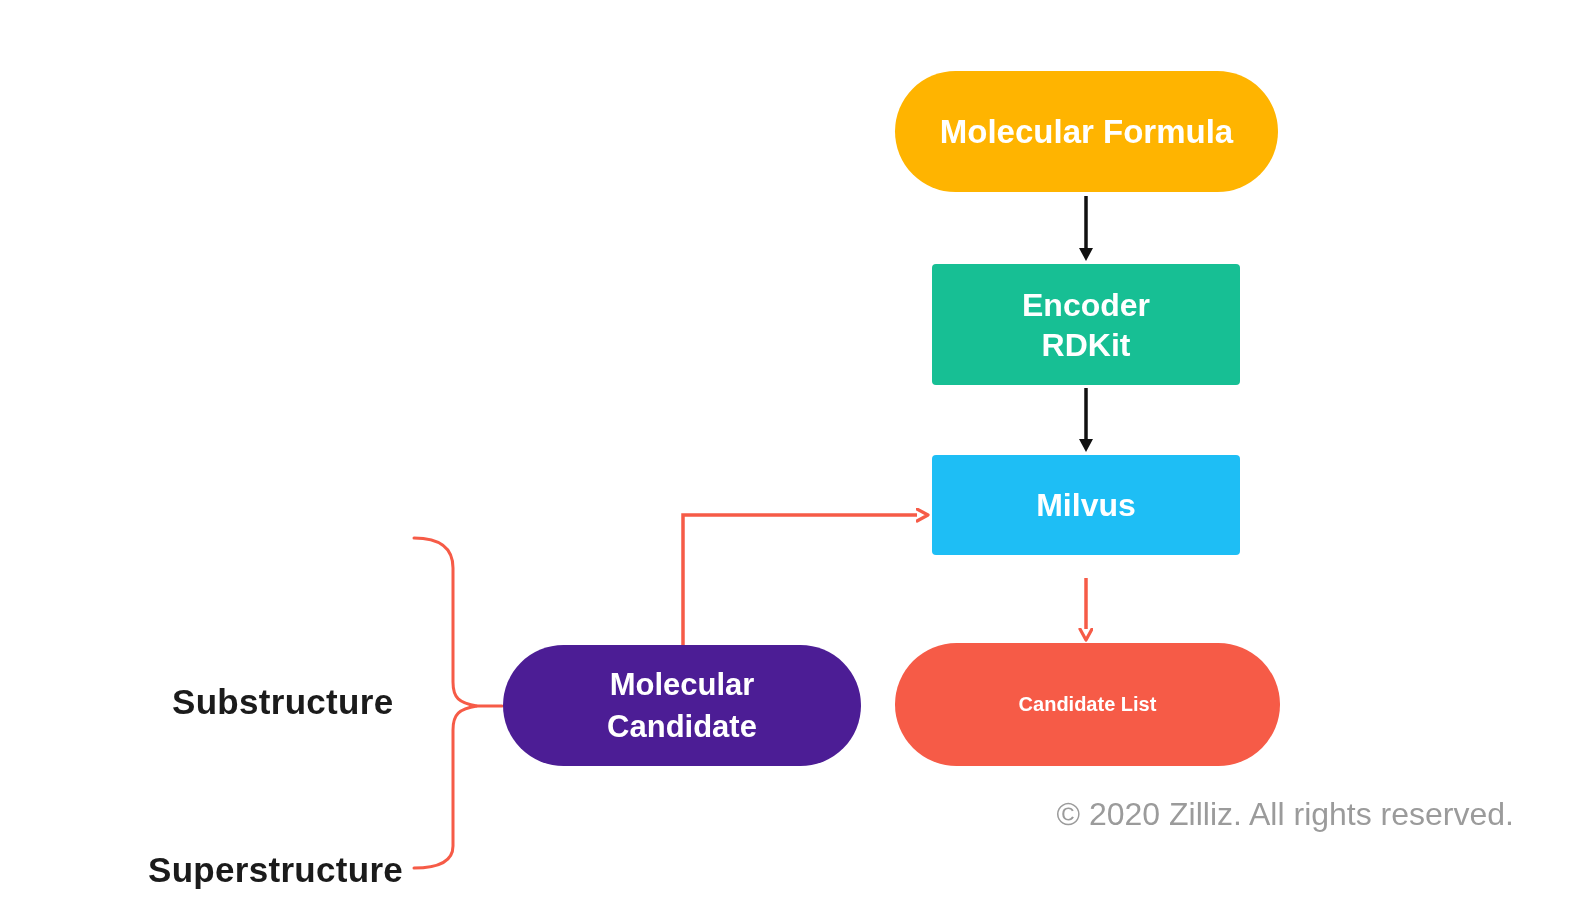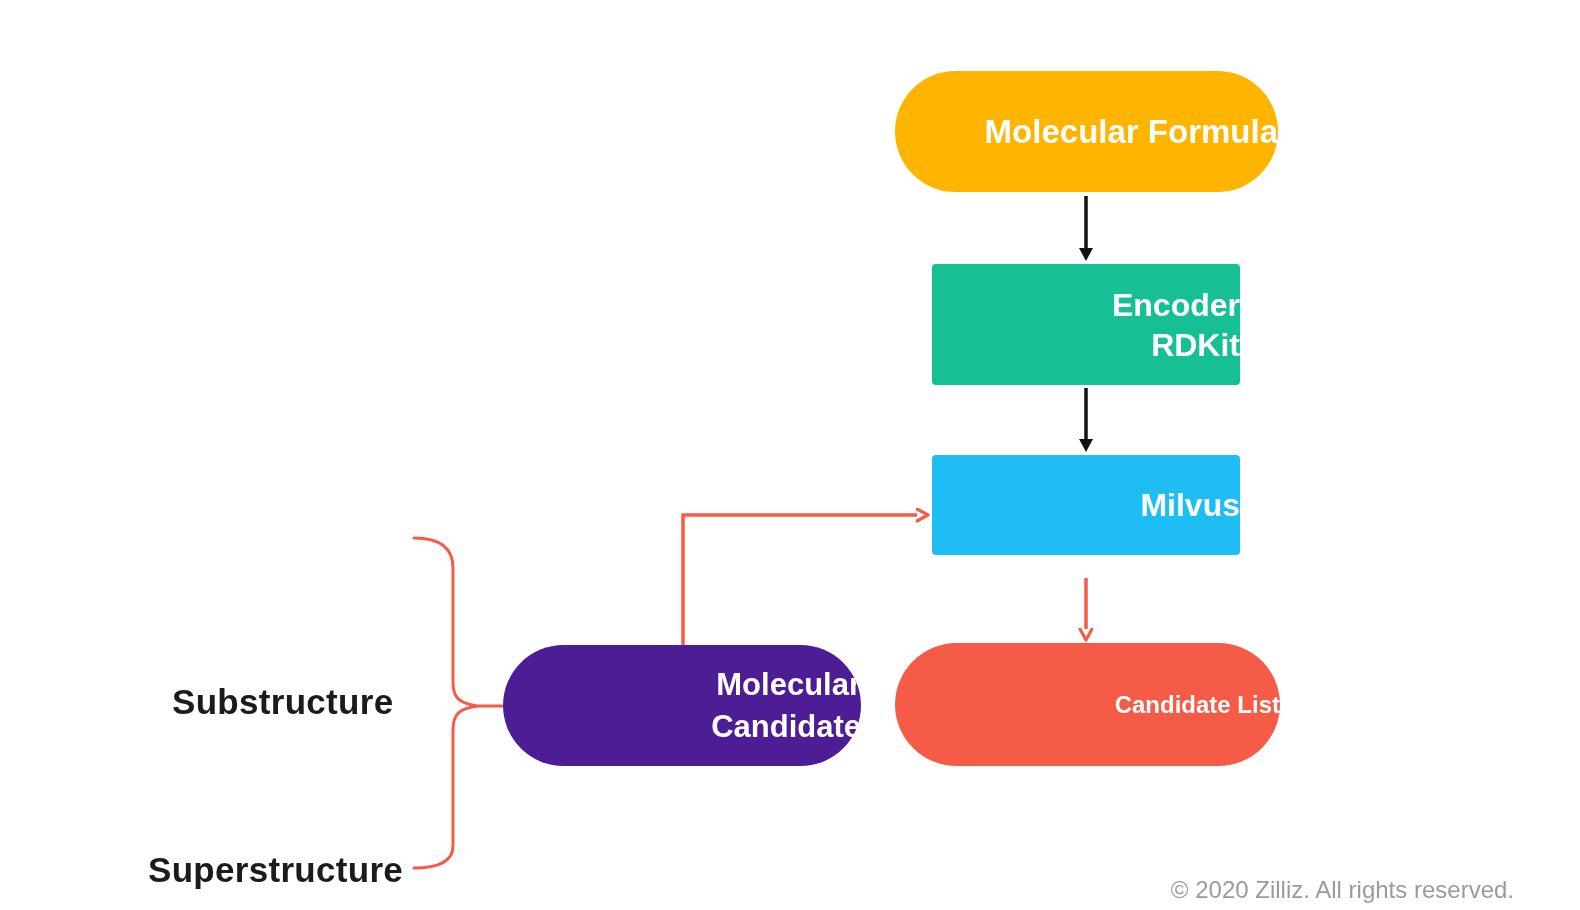--- a/index.html
+++ b/index.html
@@ -17,21 +17,21 @@
   .connector-layer {
     position: absolute;
     left: 0; top: 0;
     width: 1580px; height: 910px;
     pointer-events: none;
   }
   .node {
     position: absolute;
     display: flex;
     flex-direction: column;
-    align-items: flex-end;
+    align-items: center;
     justify-content: center;
     color: #ffffff;
     font-weight: bold;
     text-align: center;
     line-height: 1.25;
   }
   .pill { border-radius: 62px; }
   .rect { border-radius: 4px; }
   .node-molecular-formula {
     left: 895px; top: 71px; width: 383px; height: 121px;
@@ -42,43 +42,43 @@
     background: #17BF94;
   }
   .node-encoder .title { font-size: 32px; }
   .node-encoder .subtitle { font-size: 32px; }
   .node-milvus {
     left: 932px; top: 455px; width: 308px; height: 100px;
     background: #1EBEF5; font-size: 32px;
   }
   .node-candidate-list {
     left: 895px; top: 643px; width: 385px; height: 123px;
-    background: #F65B47; font-size: 24px;
+    background: #F65B47; font-size: 20px;
   }
   .node-molecular-similarity {
     left: 503px; top: 645px; width: 358px; height: 121px;
     background: #4c1d95; font-size: 31px; line-height: 1.35;
   }
   .side-label {
     position: absolute;
     color: #1B1B1B;
     font-size: 35px;
     font-weight: 600;
     letter-spacing: 0.3px;
     line-height: 1;
     white-space: nowrap;
   }
   .label-tanimoto     { left: 83px;  top: 521px; }
   .label-substructure { left: 172px; top: 684px; }
   .label-superstructure { left: 148px; top: 852px; }
   .footer {
     position: absolute;
-    right: 66px; top: 876px;
+    right: 66px; top: 796px;
     color: #9B9B9B;
-    font-size: 24px;
+    font-size: 32px;
     font-weight: 400;
     white-space: nowrap;
     margin-left: 9px;
   }
 </style>
 </head>
 <body>
 
 <div class="canvas">
 

